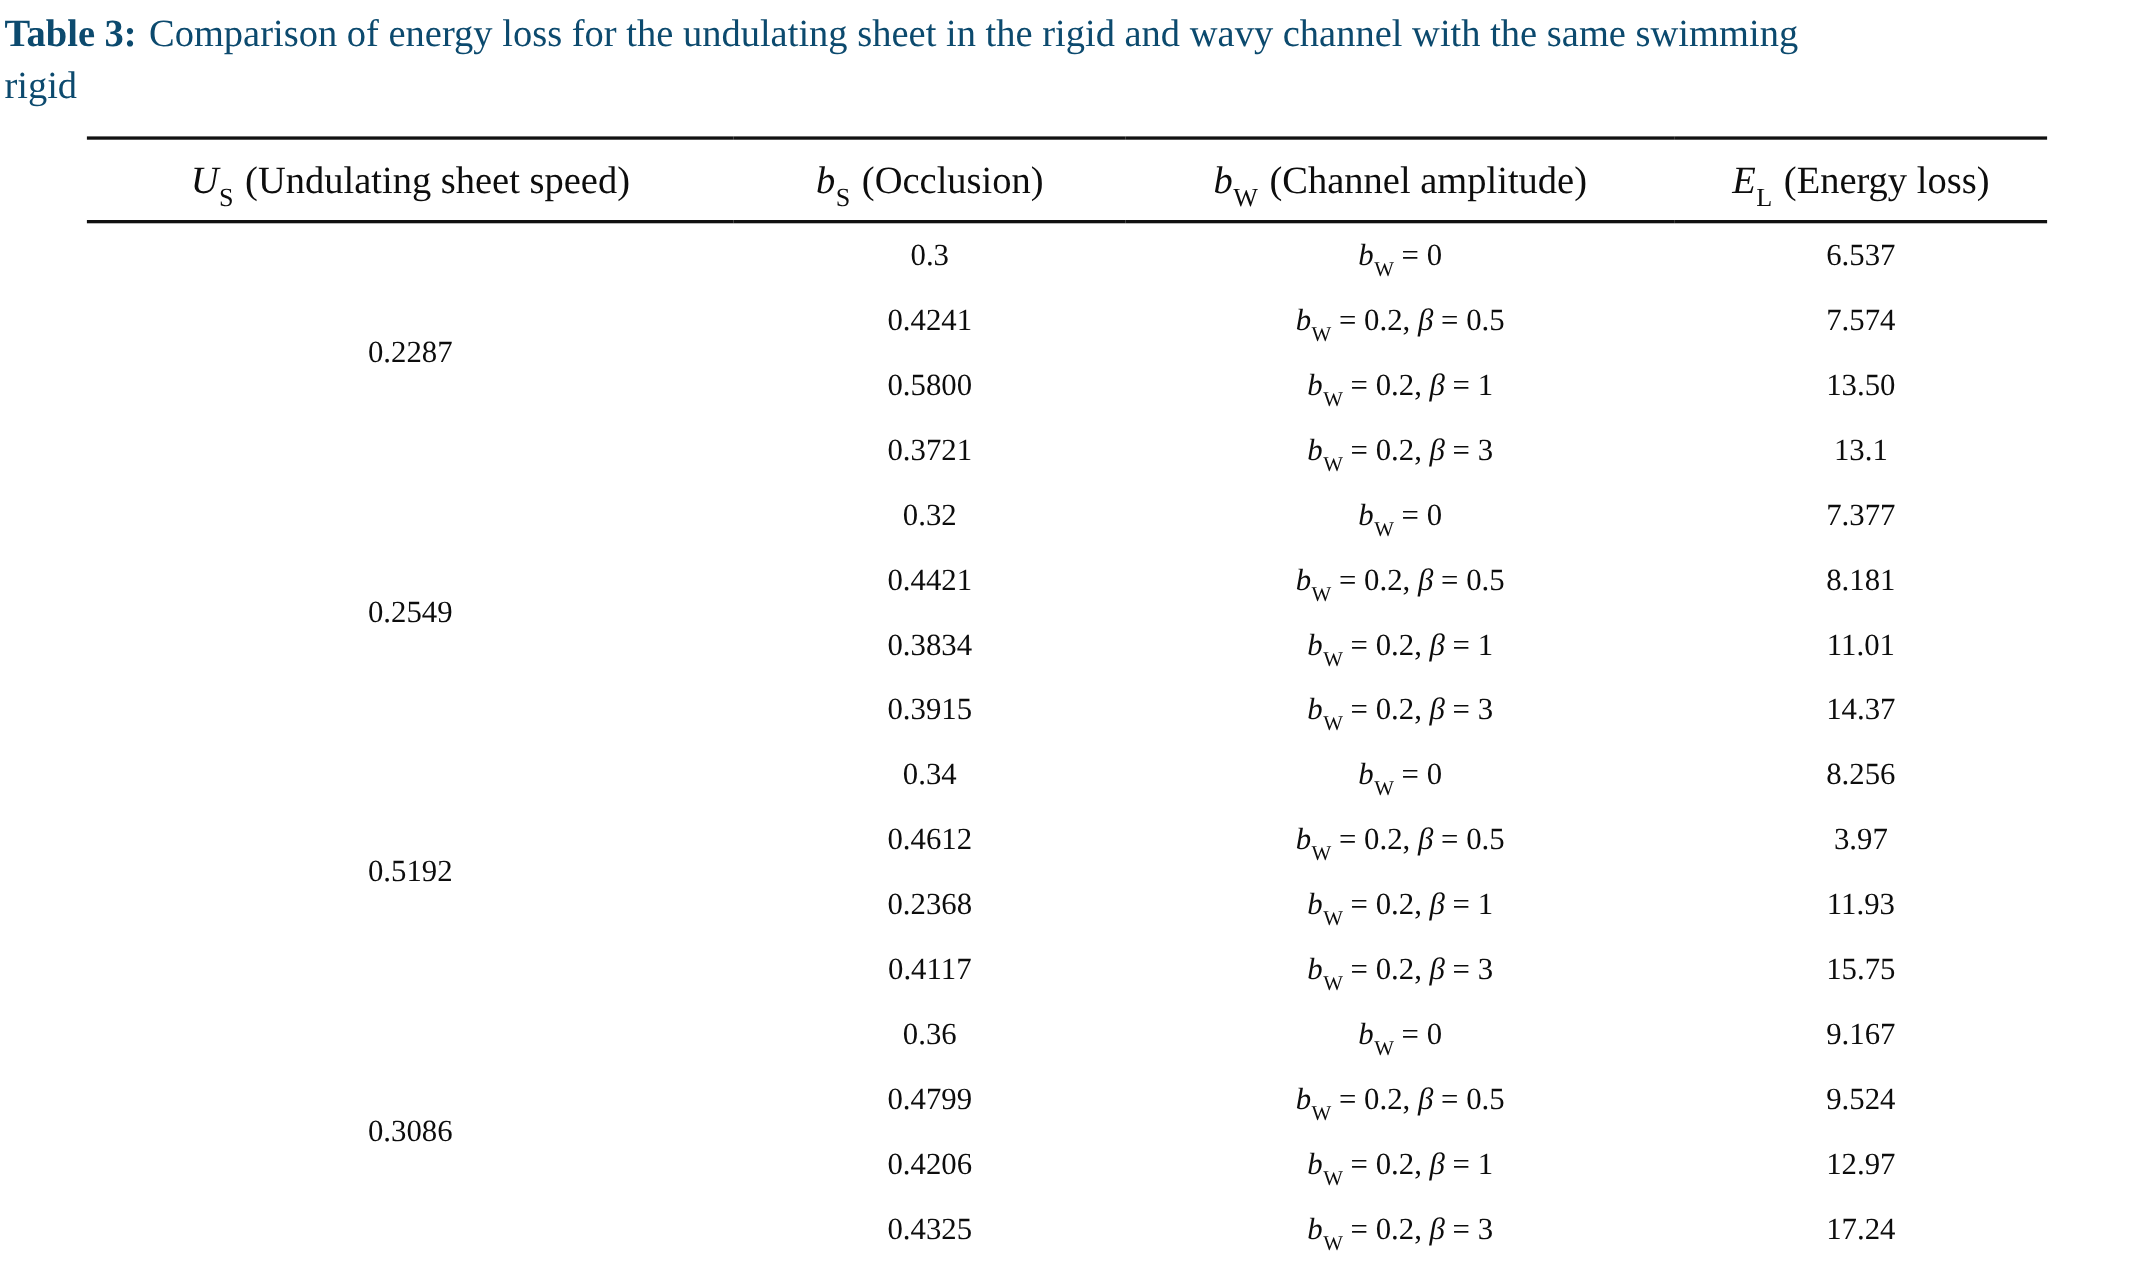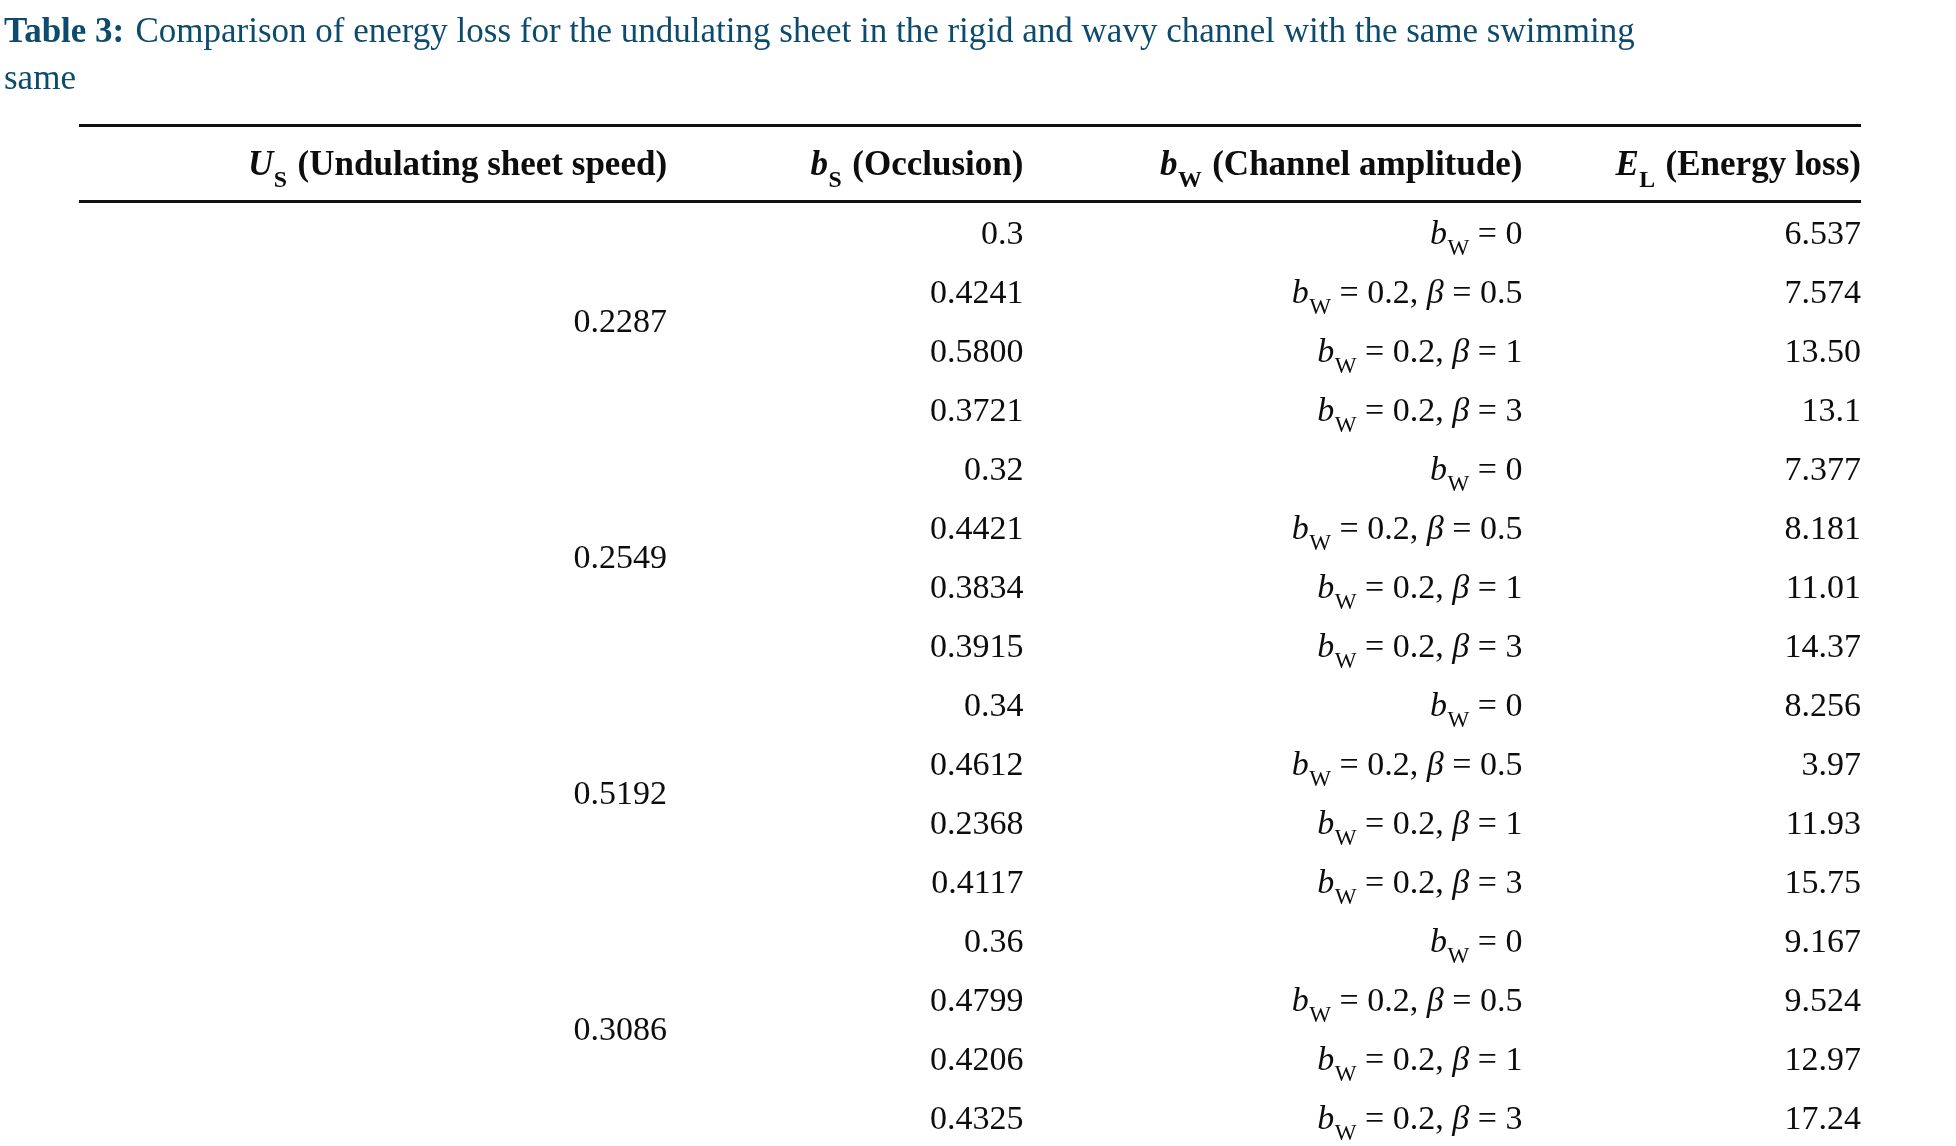--- a/index.html
+++ b/index.html
@@ -36,30 +36,30 @@
   }
   col.c1 { width: 33%; }
   col.c2 { width: 20%; }
   col.c3 { width: 28%; }
   col.c4 { width: 19%; }
   thead th {
     border-bottom: 3px solid #111;
     height: 73px;
     padding: 0;
     font-size: 35px;
-    font-weight: bold;
-    text-align: right;
+    font-weight: normal;
+    text-align: center;
     vertical-align: middle;
     white-space: nowrap;
   }
   tbody td {
     padding: 0;
     height: 59px;
-    font-size: 34px;
-    text-align: right;
+    font-size: 28px;
+    text-align: center;
     vertical-align: middle;
     white-space: nowrap;
   }
   .mvar {
     font-style: italic;
   }
   sub.msub {
     font-style: normal;
     font-size: 68%;
     line-height: 0;
@@ -72,21 +72,21 @@
   }
   .pre {
     white-space: pre;
   }
 </style>
 </head>
 <body>
 
 <div class="caption">
   <span class="cap-label">Table 3:</span><span class="cap-text">Comparison of energy loss for the undulating sheet in the rigid and wavy channel with the same swimming</span><br>
-  <span>same</span>
+  <span>rigid</span>
 </div>
 
 <table class="data">
   <colgroup>
       <col class="c1">
       <col class="c2">
       <col class="c3">
       <col class="c4">
     </colgroup>
   <thead>

